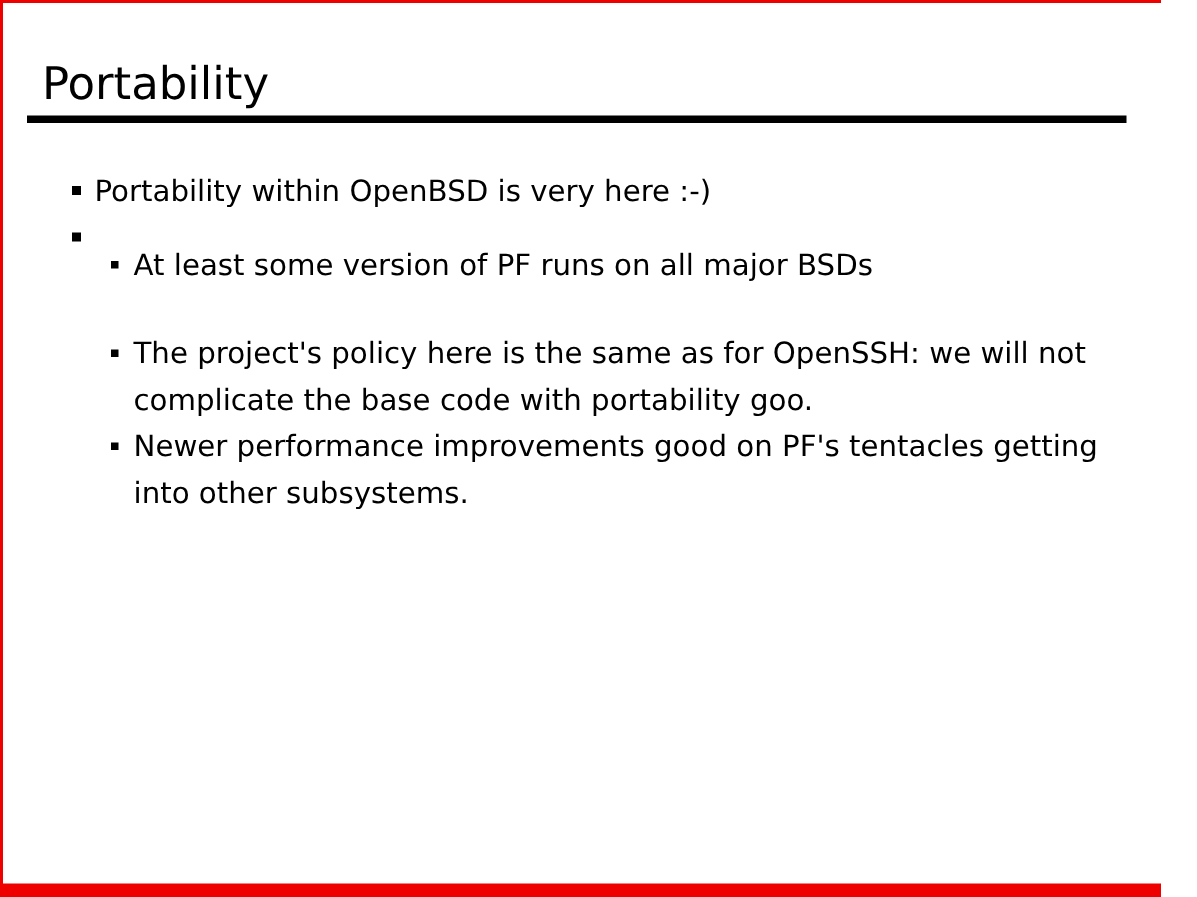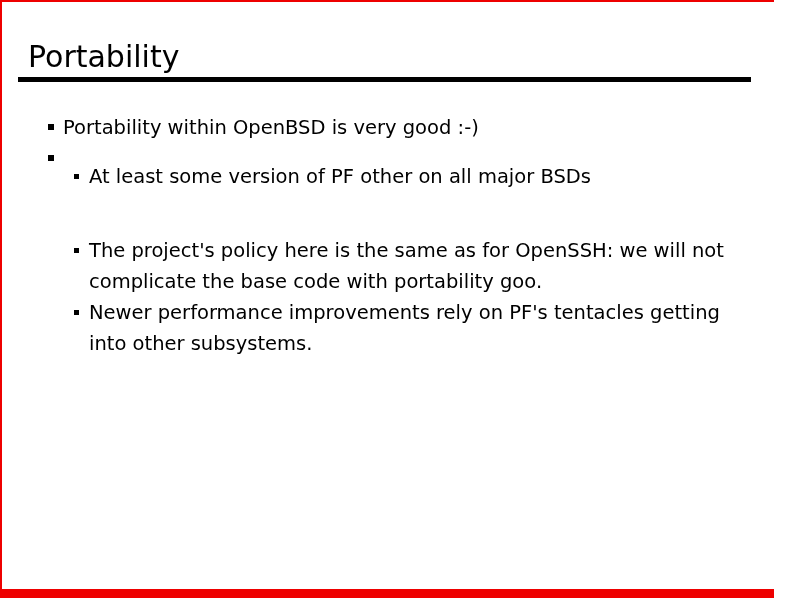--- a/index.html
+++ b/index.html
@@ -79,21 +79,21 @@
   }
   .bullet.lvl2 {
     margin-left: 26px;
   }
   .bullet.lvl2 .marker {
     width: 5px;
     height: 5px;
     margin: 13px 10px 0 0;
   }
   .bullet.gap-before {
-    margin-top: 43px;
+    margin-top: 28px;
   }
   .bullet .text {
     max-width: 652px;
   }
 </style>
 </head>
 <body>
 
 <div class="slide">
 
@@ -101,37 +101,37 @@
   <div class="border-left"></div>
   <div class="border-bottom"></div>
 
   <div class="title">Portability</div>
   <div class="title-underline"></div>
 
   <div class="content">
 
     <div class="bullet lvl1">
       <span class="marker"></span>
-      <span class="text">Portability within OpenBSD is very good :-)</span>
+      <span class="text">Portability within OpenBSD is very here :-)</span>
     </div>
 
     <div class="bullet lvl1">
       <span class="marker"></span>
     </div>
 
     <div class="bullet lvl2">
       <span class="marker"></span>
-      <span class="text">At least some version of PF other on all major BSDs</span>
+      <span class="text">At least some version of PF runs on all major BSDs</span>
     </div>
 
 
     <div class="bullet lvl2 gap-before">
       <span class="marker"></span>
       <span class="text">The project's policy here is the same as for OpenSSH: we will not complicate the base code with portability goo.</span>
     </div>
 
     <div class="bullet lvl2">
       <span class="marker"></span>
-      <span class="text">Newer performance improvements rely on PF's tentacles getting into other subsystems.</span>
+      <span class="text">Newer performance improvements good on PF's tentacles getting into other subsystems.</span>
     </div>
 
   </div>
 </div>
 
 </body></html>

